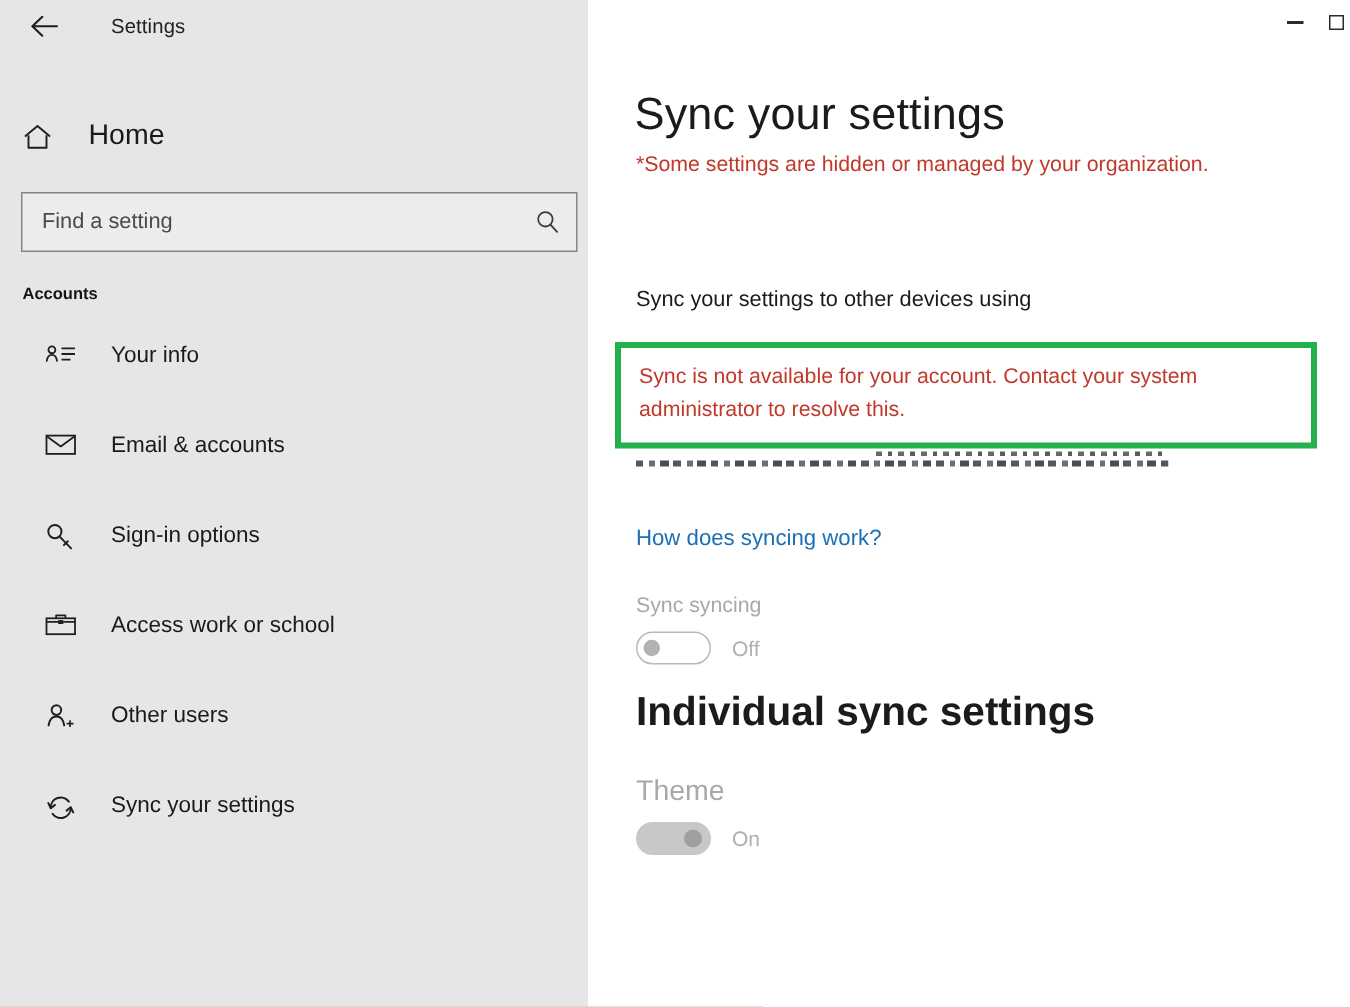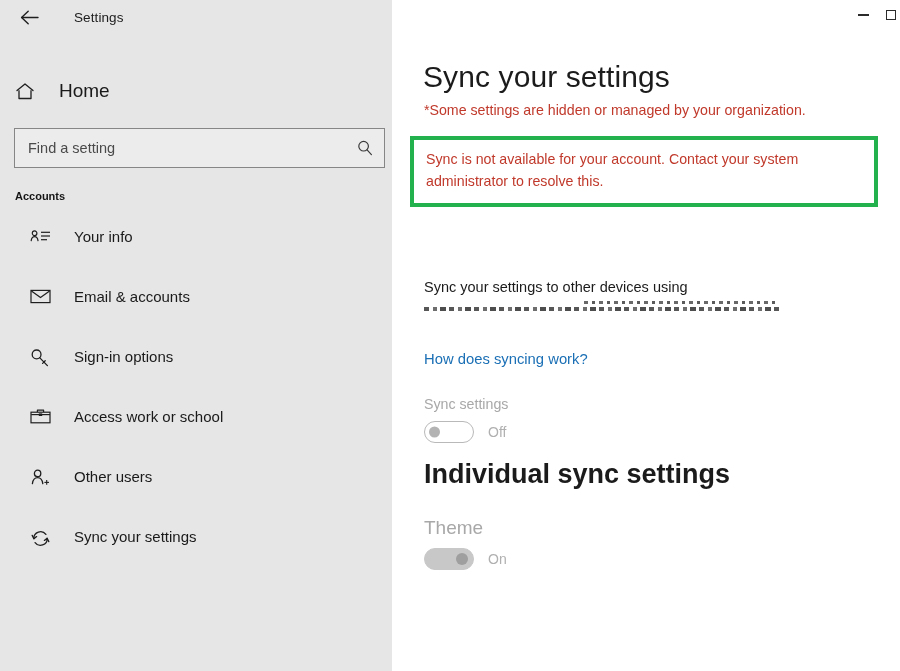--- a/index.html
+++ b/index.html
@@ -439,33 +439,33 @@
       </div>
       <div class="win-btn" id="maximize-button">
         <span class="sq"></span>
       </div>
     </div>
 
     <h1 id="page-title">Sync your settings</h1>
 
     <div id="org-note">*Some settings are hidden or managed by your organization.</div>
 
+    <div id="sync-desc">Sync your settings to other devices using</div>
+
     <div id="sync-alert-box">
       <div id="sync-alert-text">Sync is not available for your account. Contact your system administrator to resolve this.</div>
     </div>
-
-    <div id="sync-desc">Sync your settings to other devices using</div>
     <div id="sync-account-redacted">
       <span class="smudge"></span>
       <span class="smudge2"></span>
     </div>
 
     <a id="sync-help-link">How does syncing work?</a>
 
-    <div id="sync-toggle-label">Sync settings</div>
+    <div id="sync-toggle-label">Sync syncing</div>
     <div class="toggle-row">
       <span class="switch off">
         <span class="knob"></span>
       </span>
       <span class="toggle-state">Off</span>
     </div>
 
     <h2 id="individual-heading">Individual sync settings</h2>
 
     <div id="theme-label">Theme</div>

